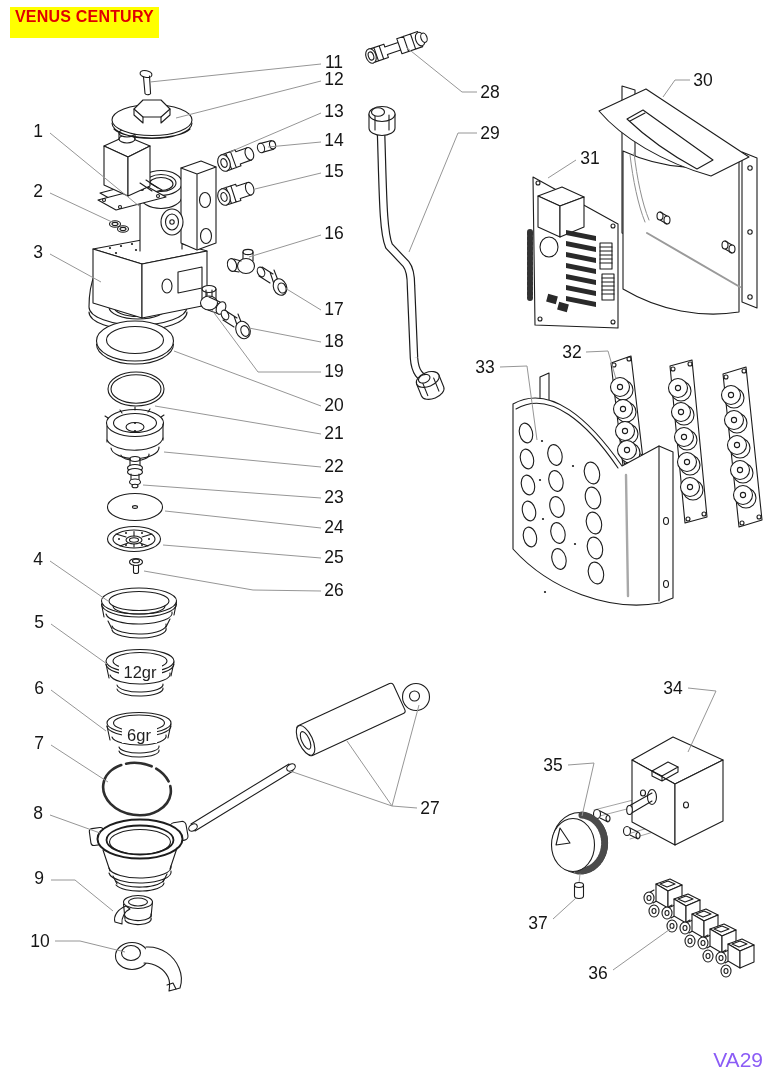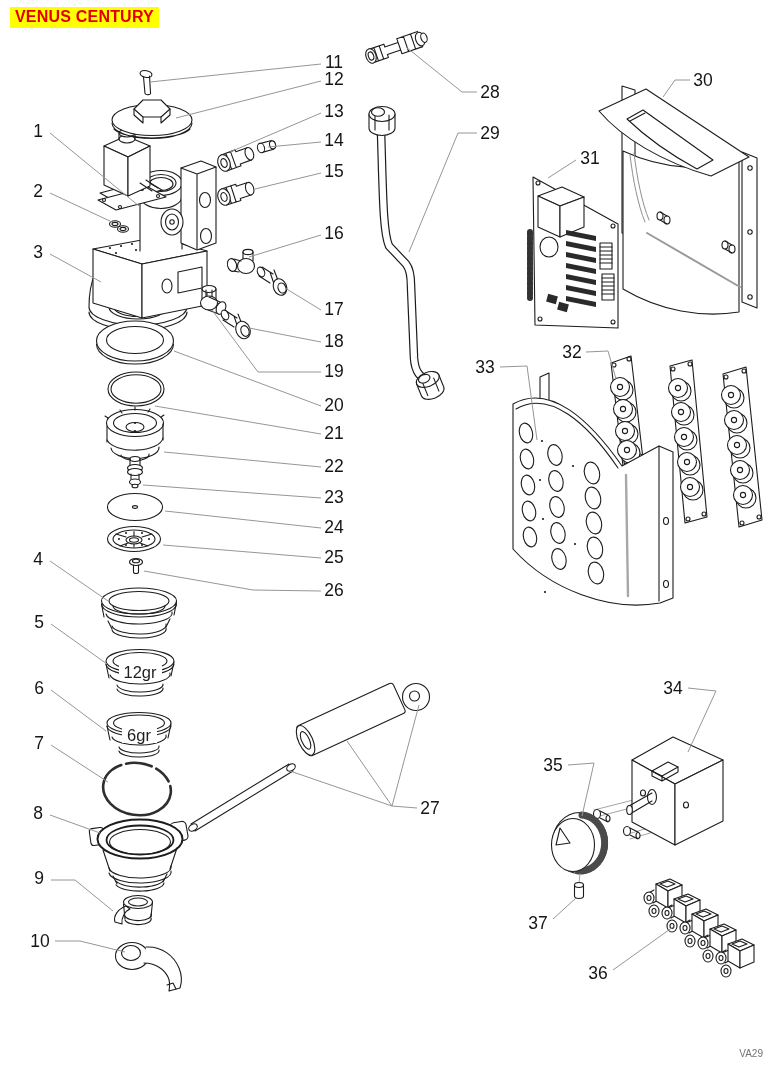--- a/index.html
+++ b/index.html
@@ -1,18 +1,18 @@
 <!DOCTYPE html>
 <html><head>
 <meta charset="utf-8">
 <style>
   html,body{margin:0;padding:0;background:#fff;}
   body{width:769px;height:1075px;position:relative;font-family:"Liberation Sans",sans-serif;overflow:hidden;}
-  #title{position:absolute;left:10px;top:7px;padding:1px 5px 2px 5px;font-size:16px;font-weight:bold;letter-spacing:0.2px;}
-  #code{position:absolute;right:6px;top:1048px;font-size:10px;color:#737373;}
+  #title{position:absolute;left:10px;top:7px;padding:1px 5px 12px 5px;font-size:16px;font-weight:bold;letter-spacing:0.2px;}
+  #code{position:absolute;right:6px;top:1048px;font-size:21px;color:#8b5cf6;}
   svg{position:absolute;left:0;top:0;}
   #labels text{font-size:17.5px;fill:#151515;}
 </style>
 </head>
 <body>
 
 <div id="title" style="background: rgb(255, 255, 0); color: rgb(224, 0, 0);">VENUS CENTURY</div>
 <div id="code">VA29</div>
 
 <svg id="diagram" width="769" height="1075" viewBox="0 0 769 1075">

